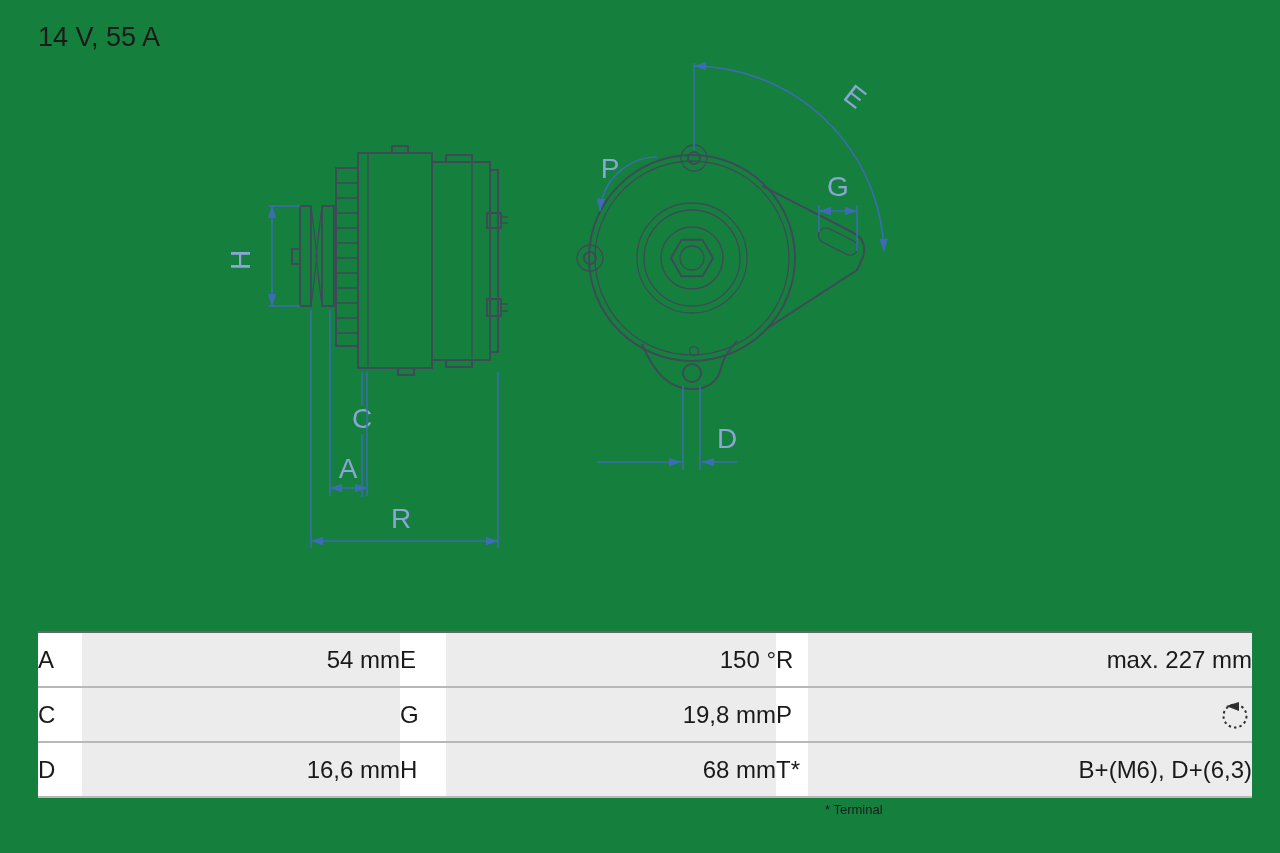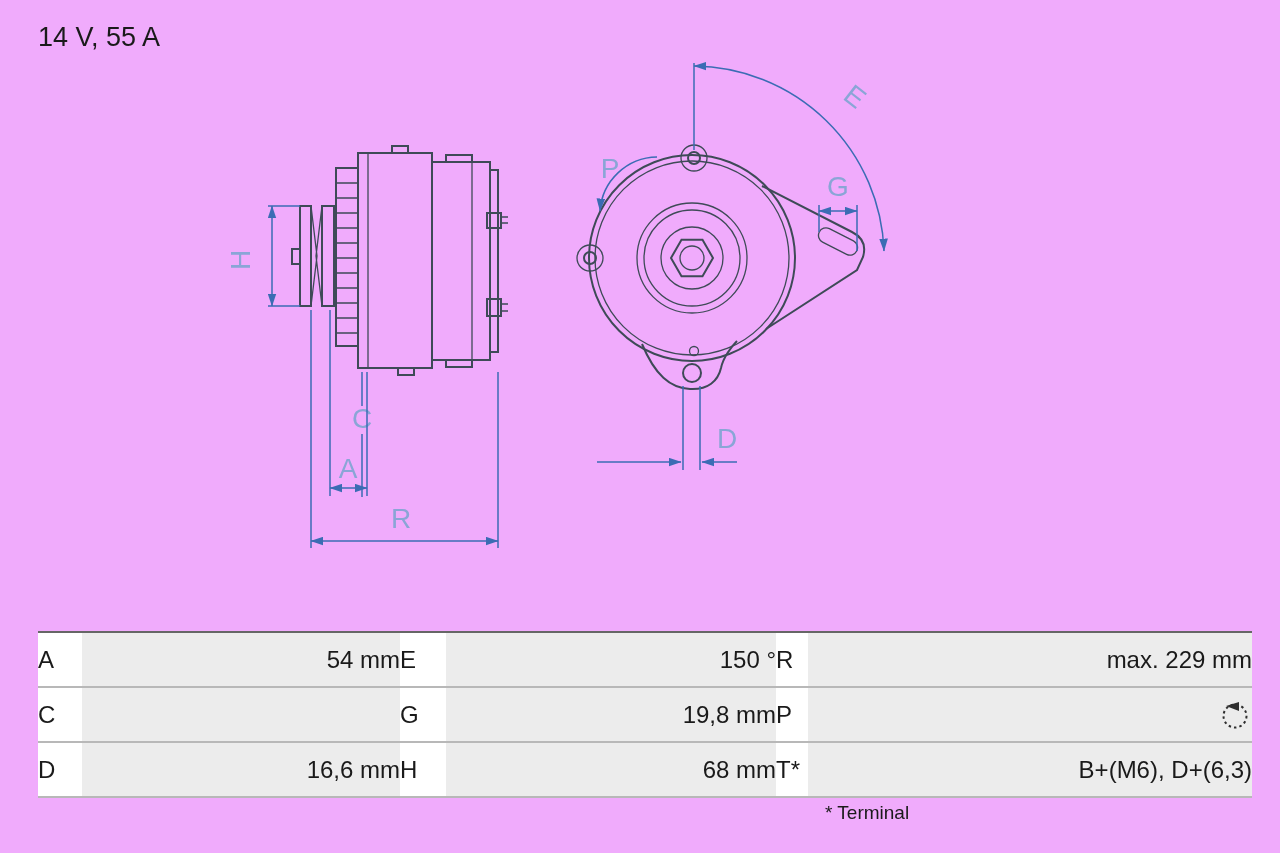--- a/index.html
+++ b/index.html
@@ -1,28 +1,28 @@
 <!DOCTYPE html>
 <html style="--part-line: #3e4a57; --dimension-line: #3b6cb4; --dimension-label: #8aa5d6; --table-shade: #ececec; --table-border: #b8b8b8; --table-border-top: #666666; --text: #1a1a1a;"><head>
 <meta charset="utf-8">
 <style>
   body{margin:0;font-family:"Liberation Sans",sans-serif;background:#fff;}
-  .page{position:relative;width:1280px;height:853px;background:#f0abfc;overflow:hidden;}
+  .page{position:relative;width:1280px;height:853px;background:#15803d;overflow:hidden;}
   .rating{position:absolute;top:22px;left:38px;font-size:27px;color:var(--text,#1a1a1a);}
   .drawing{position:absolute;top:0;left:0;}
   .title{position:absolute;top:586px;left:38px;font-size:29px;font-weight:700;color:var(--text,#1a1a1a);}
   table.specs{position:absolute;top:631px;left:38px;width:1214px;border-collapse:collapse;
     font-size:24px;color:var(--text,#1a1a1a);
     border-top:2px solid var(--table-border-top,#666);
     border-bottom:2px solid var(--table-border,#b8b8b8);}
   table.specs td{height:53px;padding:0;vertical-align:middle;}
   table.specs tr+tr td{border-top:2px solid var(--table-border,#b8b8b8);}
   td.k{padding-left:4px;background:#fff;}
   td.v{padding-left:14px;background:var(--table-shade,#ececec);text-align:right;}
-  .footnote{position:absolute;top:802px;left:825px;font-size:19px;color:var(--text,#1a1a1a);text-align:center;}
+  .footnote{position:absolute;top:802px;left:825px;font-size:13px;color:var(--text,#1a1a1a);text-align:center;}
   
   .part rect,.part path,.part circle,.part polygon{fill:none;stroke:var(--part-line,#3e4a57);stroke-width:2;}
   .part .thin{stroke-width:1.3;}
   .dim path{fill:none;stroke:var(--dimension-line,#3b6cb4);stroke-width:1.5;}
   .dimlabel{fill:var(--dimension-label,#8aa5d6);stroke:none;font-size:28px;font-family:"Liberation Sans",sans-serif;}
   .arrfill{fill:var(--dimension-line,#3b6cb4);}
   .rot-icon{vertical-align:middle;display:inline-block;}
   .rot-icon .stroke{stroke:#2e2e2e;fill:none;stroke-width:2;}
   .rot-icon .fill{fill:#2e2e2e;}
 </style>
@@ -139,21 +139,21 @@
       <col style="width:32px">
         <col style="width:444px">
     </colgroup>
     <tbody>
         <tr>
       <td class="k">A</td>
       <td class="v">54 mm</td>
       <td class="k">E</td>
       <td class="v">150 °</td>
       <td class="k">R</td>
-      <td class="v">max. 229 mm</td>
+      <td class="v">max. 227 mm</td>
     </tr>
     <tr>
       <td class="k">C</td>
       <td class="v"></td>
       <td class="k">G</td>
       <td class="v">19,8 mm</td>
       <td class="k">P</td>
       <td class="v">
         <svg class="rot-icon" width="34" height="30" viewBox="0 0 34 30">
           <circle class="stroke" cx="17" cy="16" r="11.5" stroke-dasharray="2.5 3"></circle>

